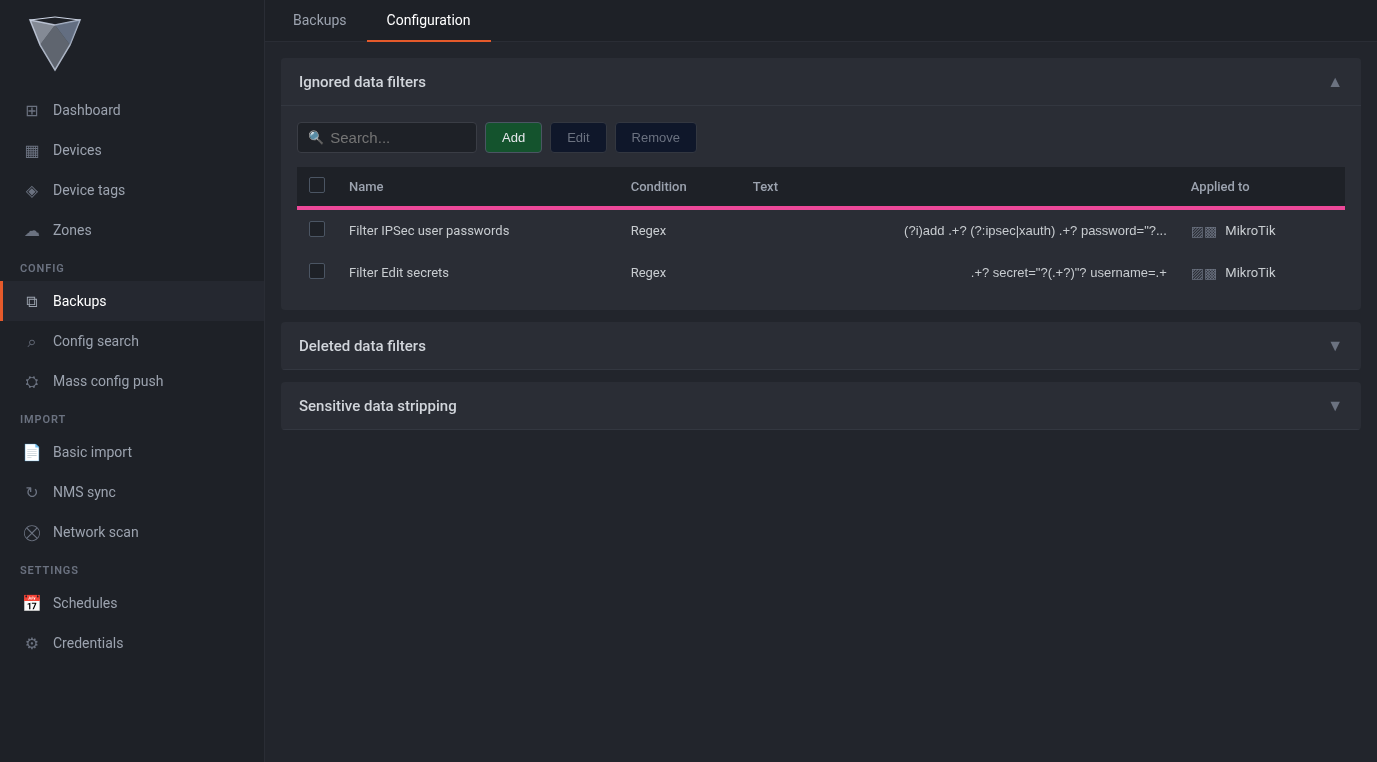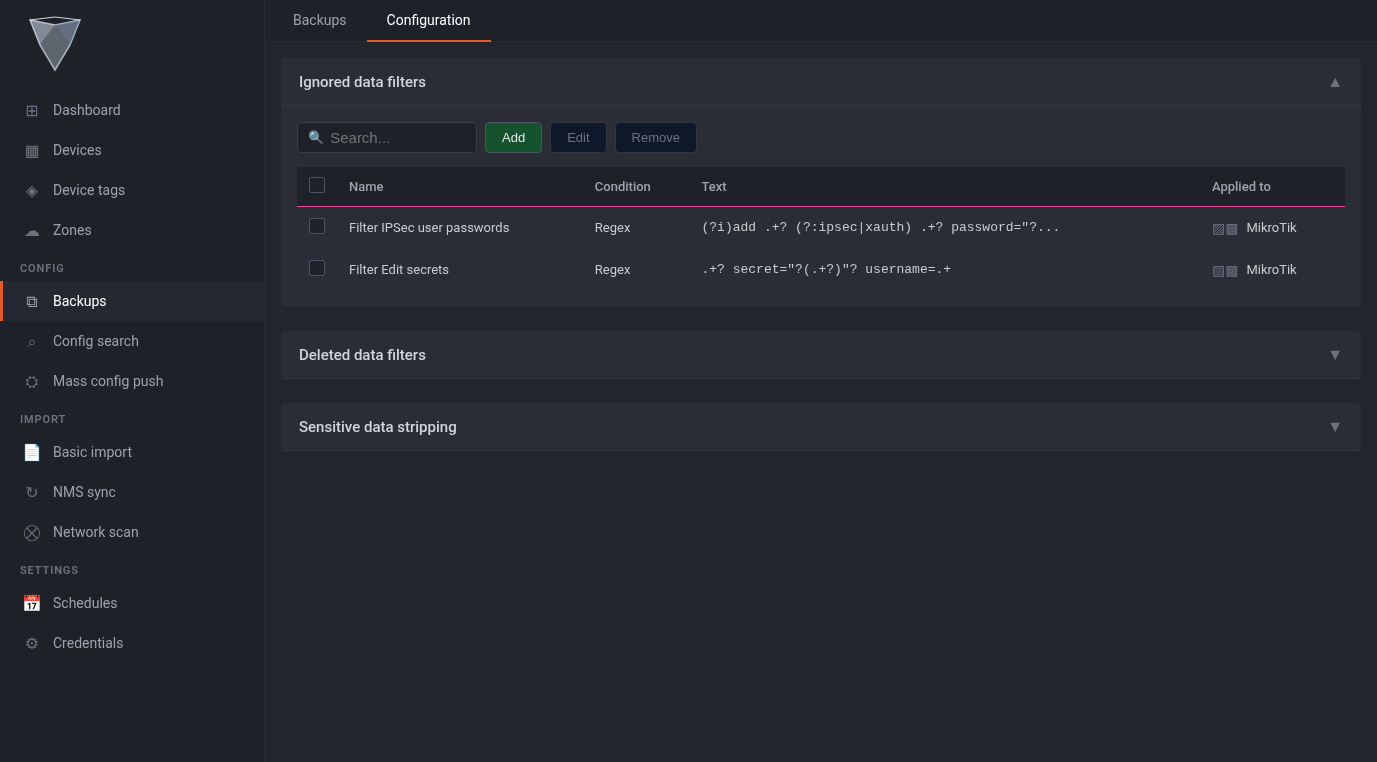--- a/index.html
+++ b/index.html
@@ -99,21 +99,21 @@
       border-bottom: 2px solid #e55a2b;
     }
 
     
     .content-area {
       flex: 1;
       padding: 16px;
       overflow-y: auto;
       display: flex;
       flex-direction: column;
-      gap: 24px;
+      gap: 12px;
     }
 
     
     .panel {
       background: #2a2d35;
       border-radius: 4px;
       overflow: hidden;
     }
     .panel-header {
       display: flex;
@@ -190,21 +190,21 @@
       width: 100%;
       border-collapse: collapse;
     }
     .data-table th {
       text-align: left;
       padding: 10px 12px;
       font-size: 13px;
       font-weight: 500;
       color: #9ca3af;
       background: #1e2127;
-      border-bottom: 1px solid #ec4899;
+      border-bottom: 4px solid #ec4899;
     }
     .data-table td {
       padding: 11px 12px;
       font-size: 13px;
       color: #c8ccd0;
       border-bottom: 1px solid #2a2d35;
     }
     .data-table .checkbox-cell {
       width: 32px;
     }
@@ -224,21 +224,22 @@
       align-items: center;
       gap: 8px;
     }
     .applied-icon {
       color: #6b7280;
       font-size: 14px;
     }
     .text-cell {
       color: #9ca3af;
       font-size: 12px;
-      font-family: Liberation Mono, monospace;
+      font-family: Liberation Sans, sans-serif;
+      text-align: right;
     }
   </style>
 </head>
 <body>
 
 <aside class="sidebar">
   <div class="logo-area">
     <svg class="logo-svg" viewBox="0 0 70 60" fill="none" xmlns="http://www.w3.org/2000/svg">
       <polygon points="10,5 35,10 60,5 50,30 35,55 20,30" fill="none" stroke="#b0b8c8" stroke-width="1.5"></polygon>
       <polygon points="10,5 35,10 20,30" fill="#c8d0e0" opacity="0.6"></polygon>

